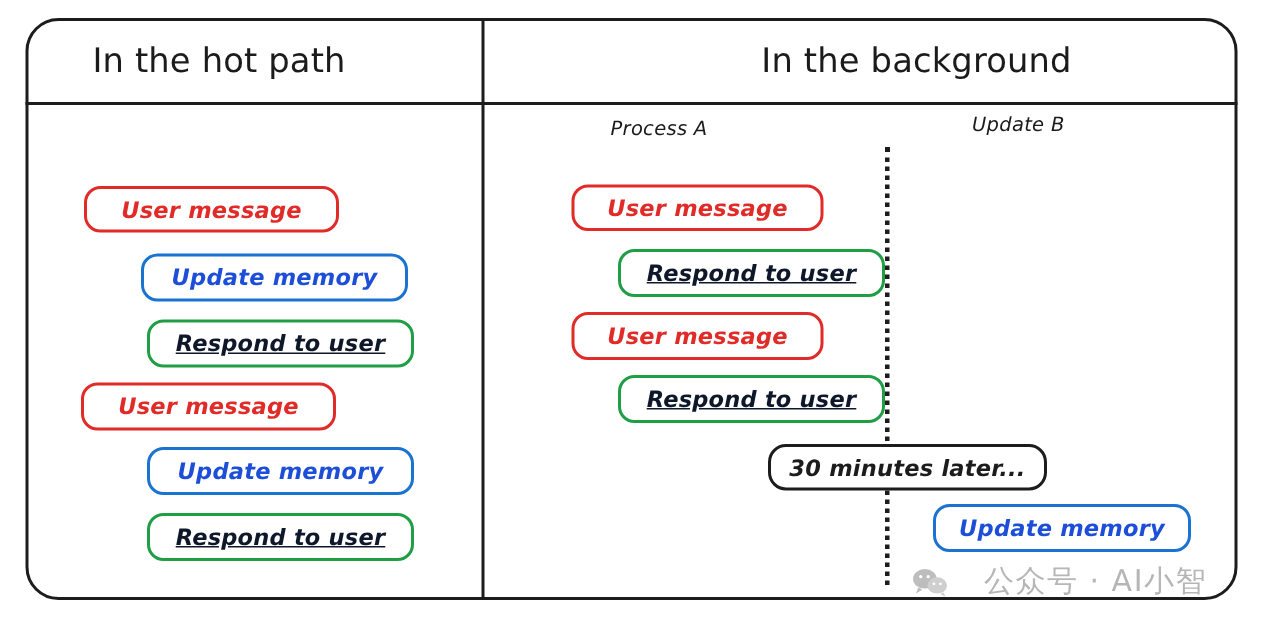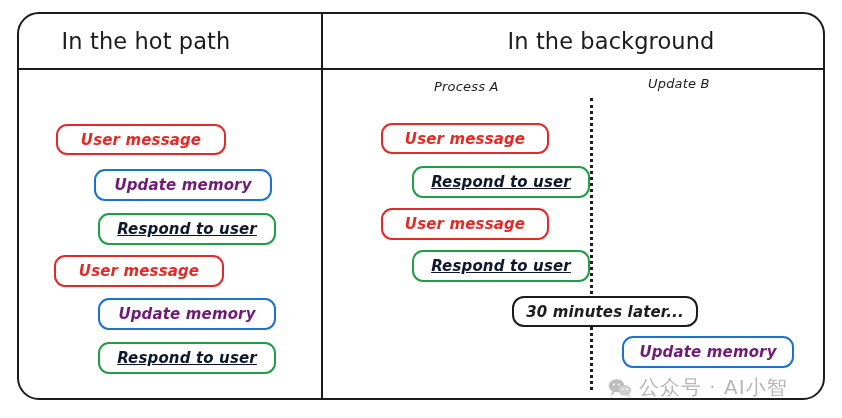--- a/index.html
+++ b/index.html
@@ -102,32 +102,32 @@
     justify-content: center;
     font-family: "DejaVu Sans", sans-serif;
     font-style: italic;
     font-weight: 600;
     font-size: 15px;
     letter-spacing: 0.15px;
     white-space: nowrap;
     margin-top: 12px;
   }
   .sbox.red   { border-color: #e02b28; color: #e02b28; }
-  .sbox.blue  { border-color: #1a73d0; color: #701a75; }
+  .sbox.blue  { border-color: #1a73d0; color: #1d4ed8; }
   .sbox.green { border-color: #1f9e45; color: #0f172a; text-decoration: underline; }
   .sbox.black { border-color: #1c1c1c; color: #1c1c1c; border-width: 2.8px; border-radius: 12px; }
 
   
   .watermark {
     position: absolute;
     left: 608px;
     top: 374px;
     display: flex;
     align-items: center;
-    gap: 7px;
+    gap: 24px;
     color: #b6b6b6;
     font-family: "DejaVu Sans", sans-serif;
     font-size: 20px;
     font-weight: 400;
     letter-spacing: 1px;
     white-space: nowrap;
     pointer-events: none;
   }
   .wechat-mark { width: 24px; height: 20px; display: block; }
 </style>
@@ -149,21 +149,21 @@
   <div class="sbox blue" style="left:94px;  top:157px; width:178px; height:32px;">Update memory</div>
 
   <div class="sbox green" style="left:98px;  top:201px; width:178px; height:32px;">Respond to user</div>
 
   <div class="sbox red" style="left:54px;  top:243px; width:170px; height:32px;">User message</div>
 
   <div class="sbox blue" style="left:98px;  top:286px; width:178px; height:32px;">Update memory</div>
 
   <div class="sbox green" style="left:98px;  top:330px; width:178px; height:32px;">Respond to user</div>
 
-  <div class="proc-label" style="left:434px; top:79px;">Process A</div>
+  <div class="proc-label" style="left:407px; top:79px;">Process A</div>
 
   <div class="proc-label" style="left:648px; top:76px;">Update B</div>
 
   <div class="dotted-sep"></div>
 
   <div class="sbox red" style="left:381px; top:111px; width:168px; height:31px;">User message</div>
 
   <div class="sbox green" style="left:412px; top:154px; width:178px; height:32px;">Respond to user</div>
 
   <div class="sbox red" style="left:381px; top:196px; width:168px; height:32px;">User message</div>

